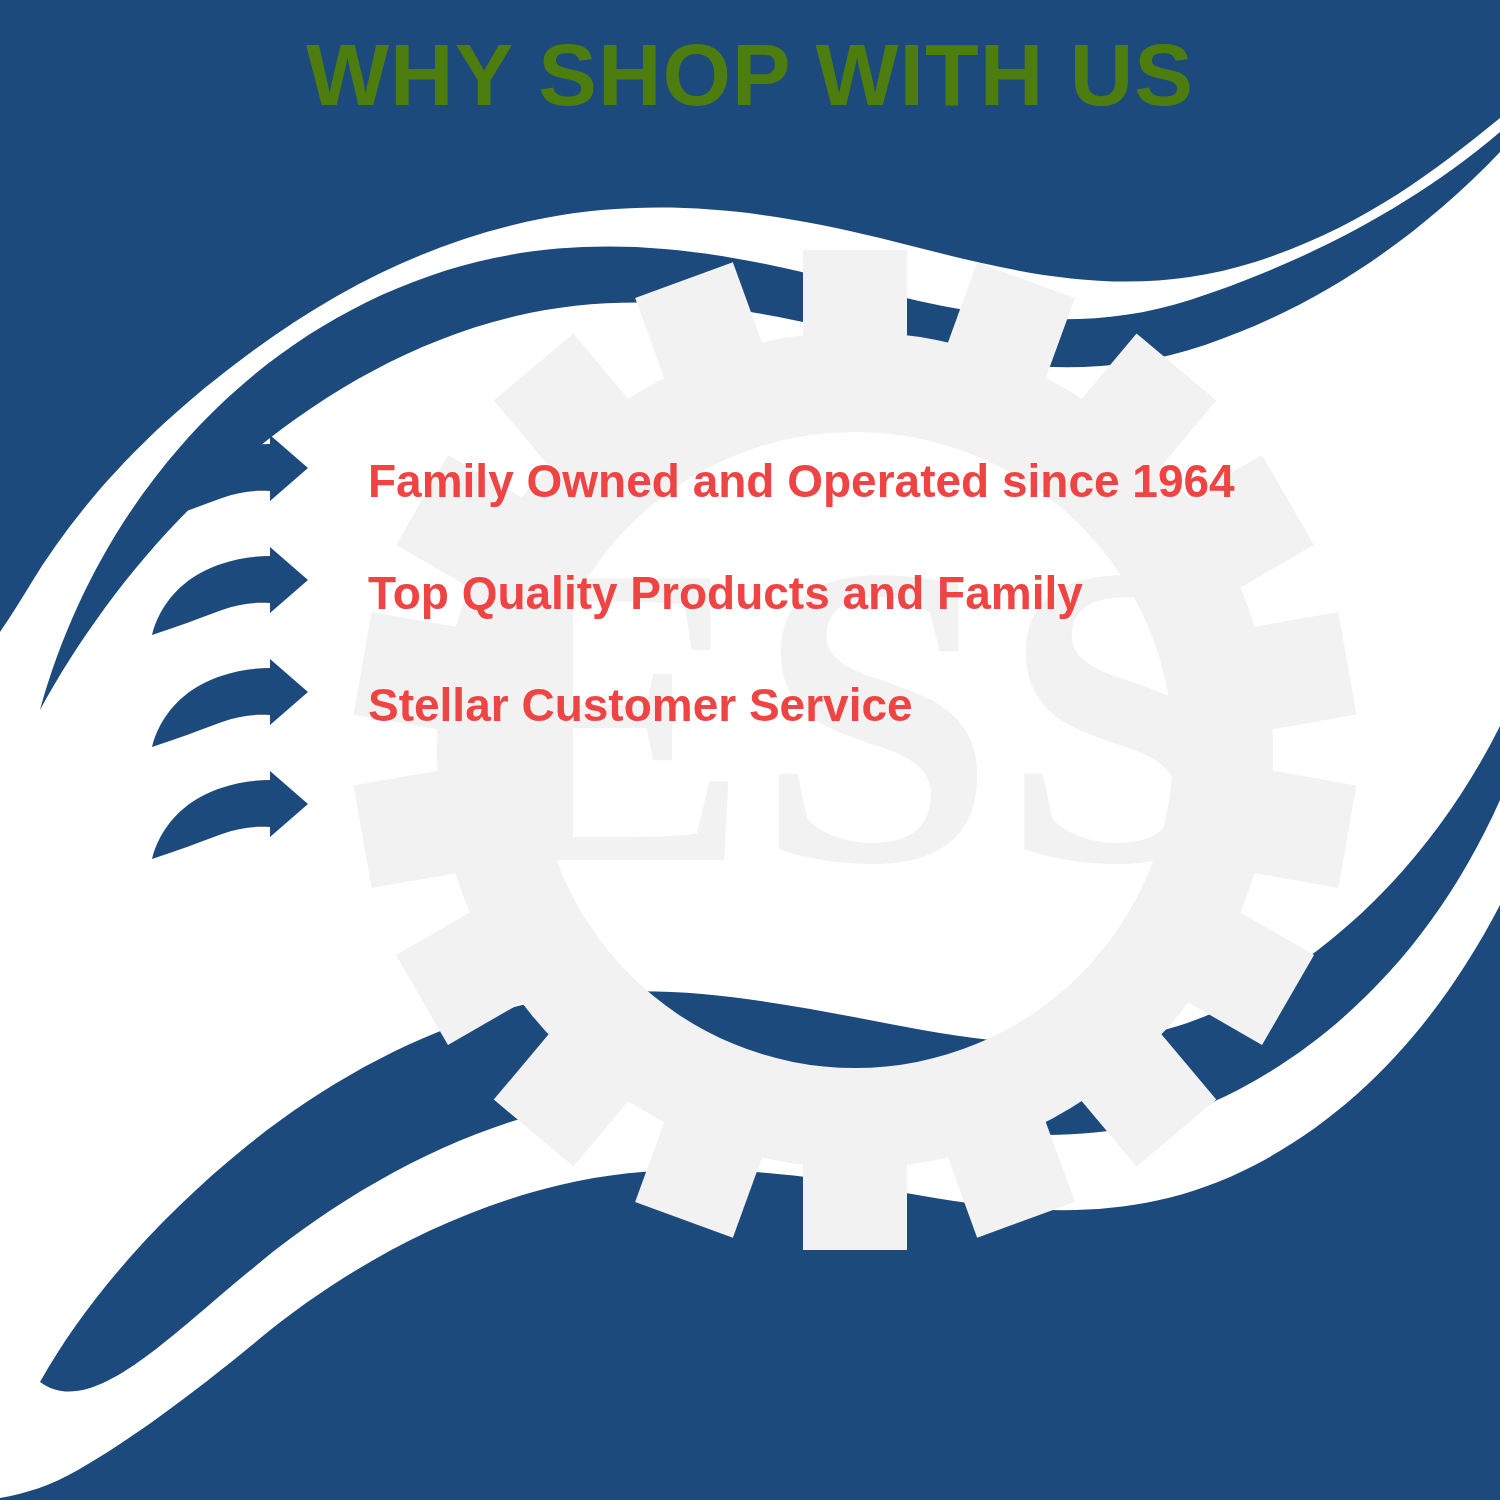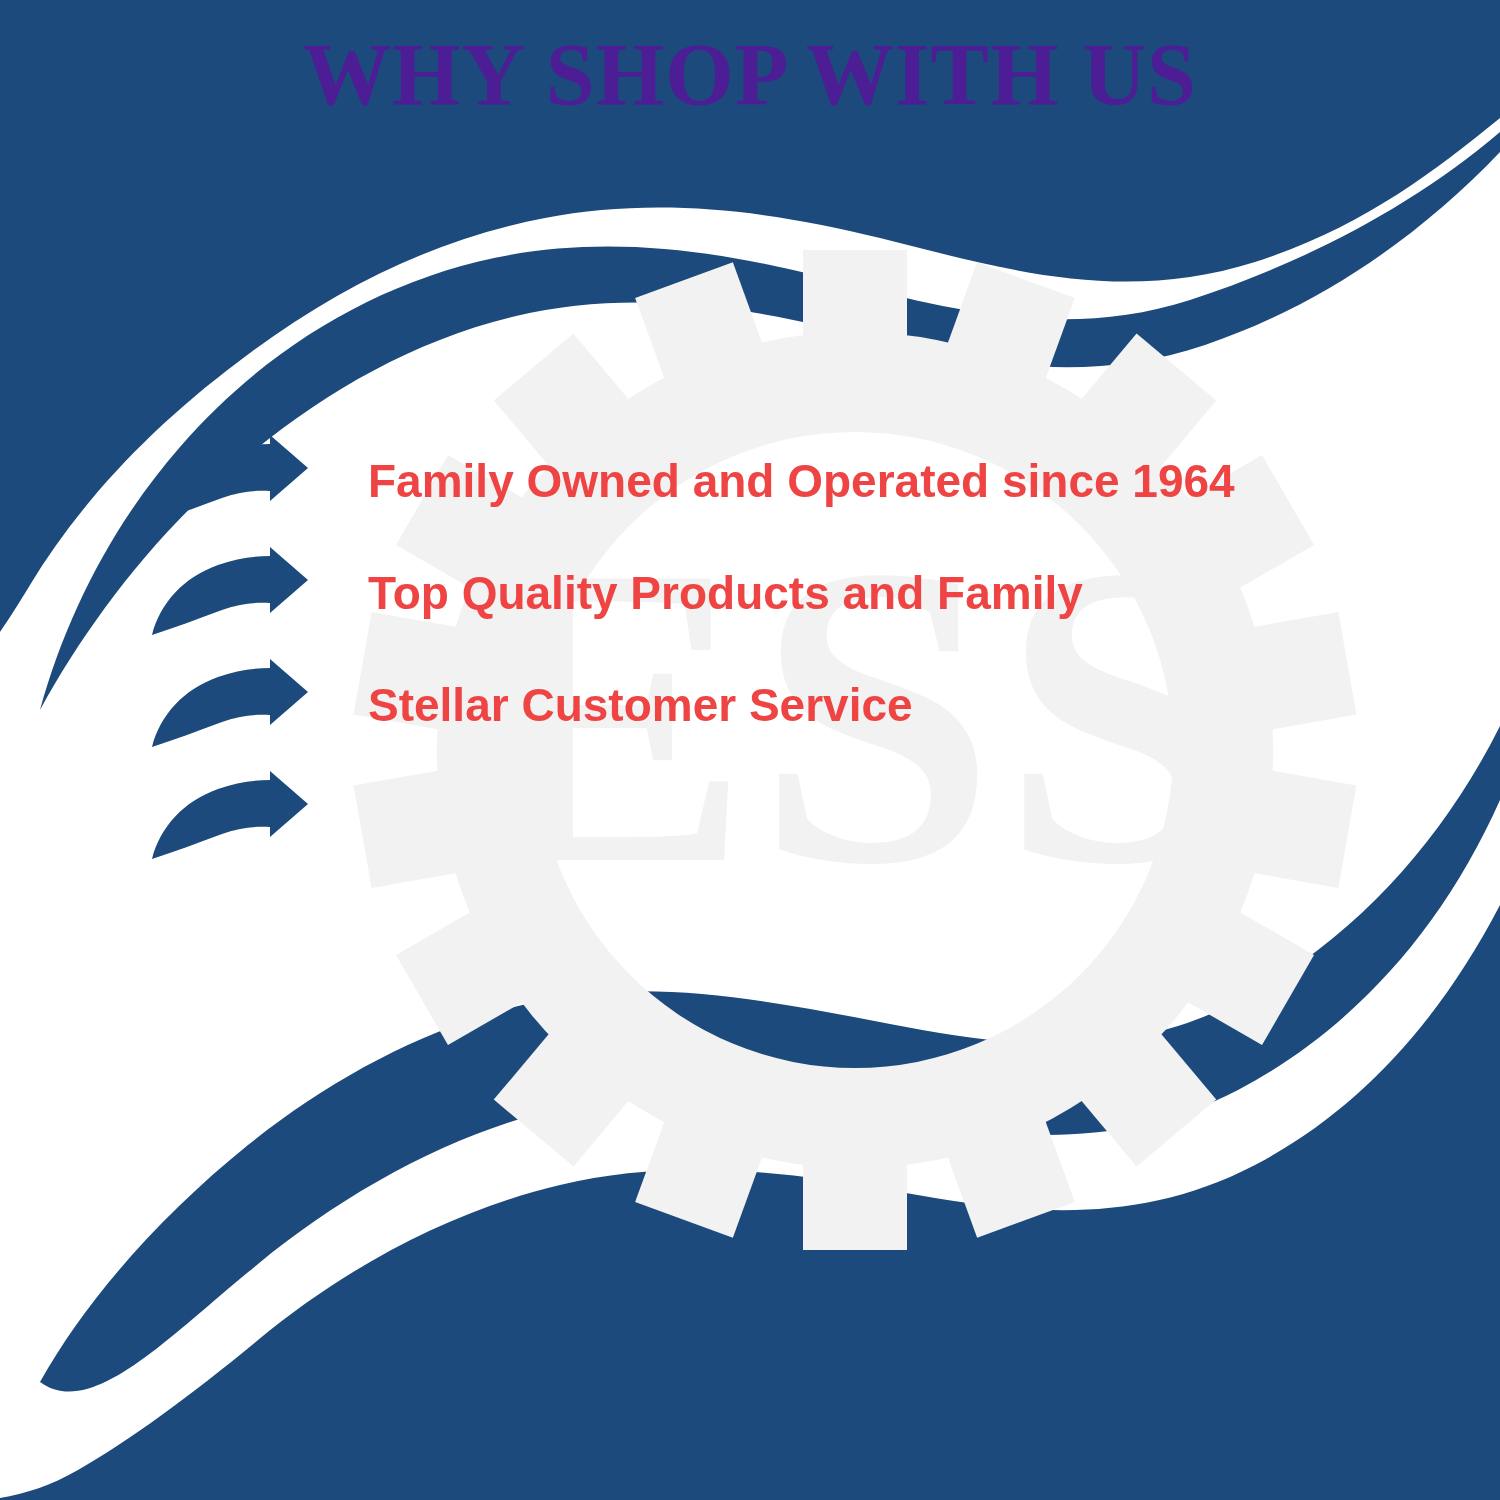--- a/index.html
+++ b/index.html
@@ -36,27 +36,27 @@
     left: 0;
     top: 0;
     width: 1500px;
     height: 150px;
     z-index: 5;
     display: flex;
     align-items: center;
     justify-content: center;
   }
   #page-title {
-    color: #4c1d95;
+    color: #4d7c0f;
     font-size: 88px;
     font-weight: 700;
     letter-spacing: 1px;
     line-height: 1;
     white-space: nowrap;
-    font-family: Liberation Serif, serif;
+    font-family: Liberation Sans, sans-serif;
   }
 
   
   #benefits-list {
     position: absolute;
     left: 150px;
     top: 425px;
     width: 1300px;
     z-index: 6;
   }

